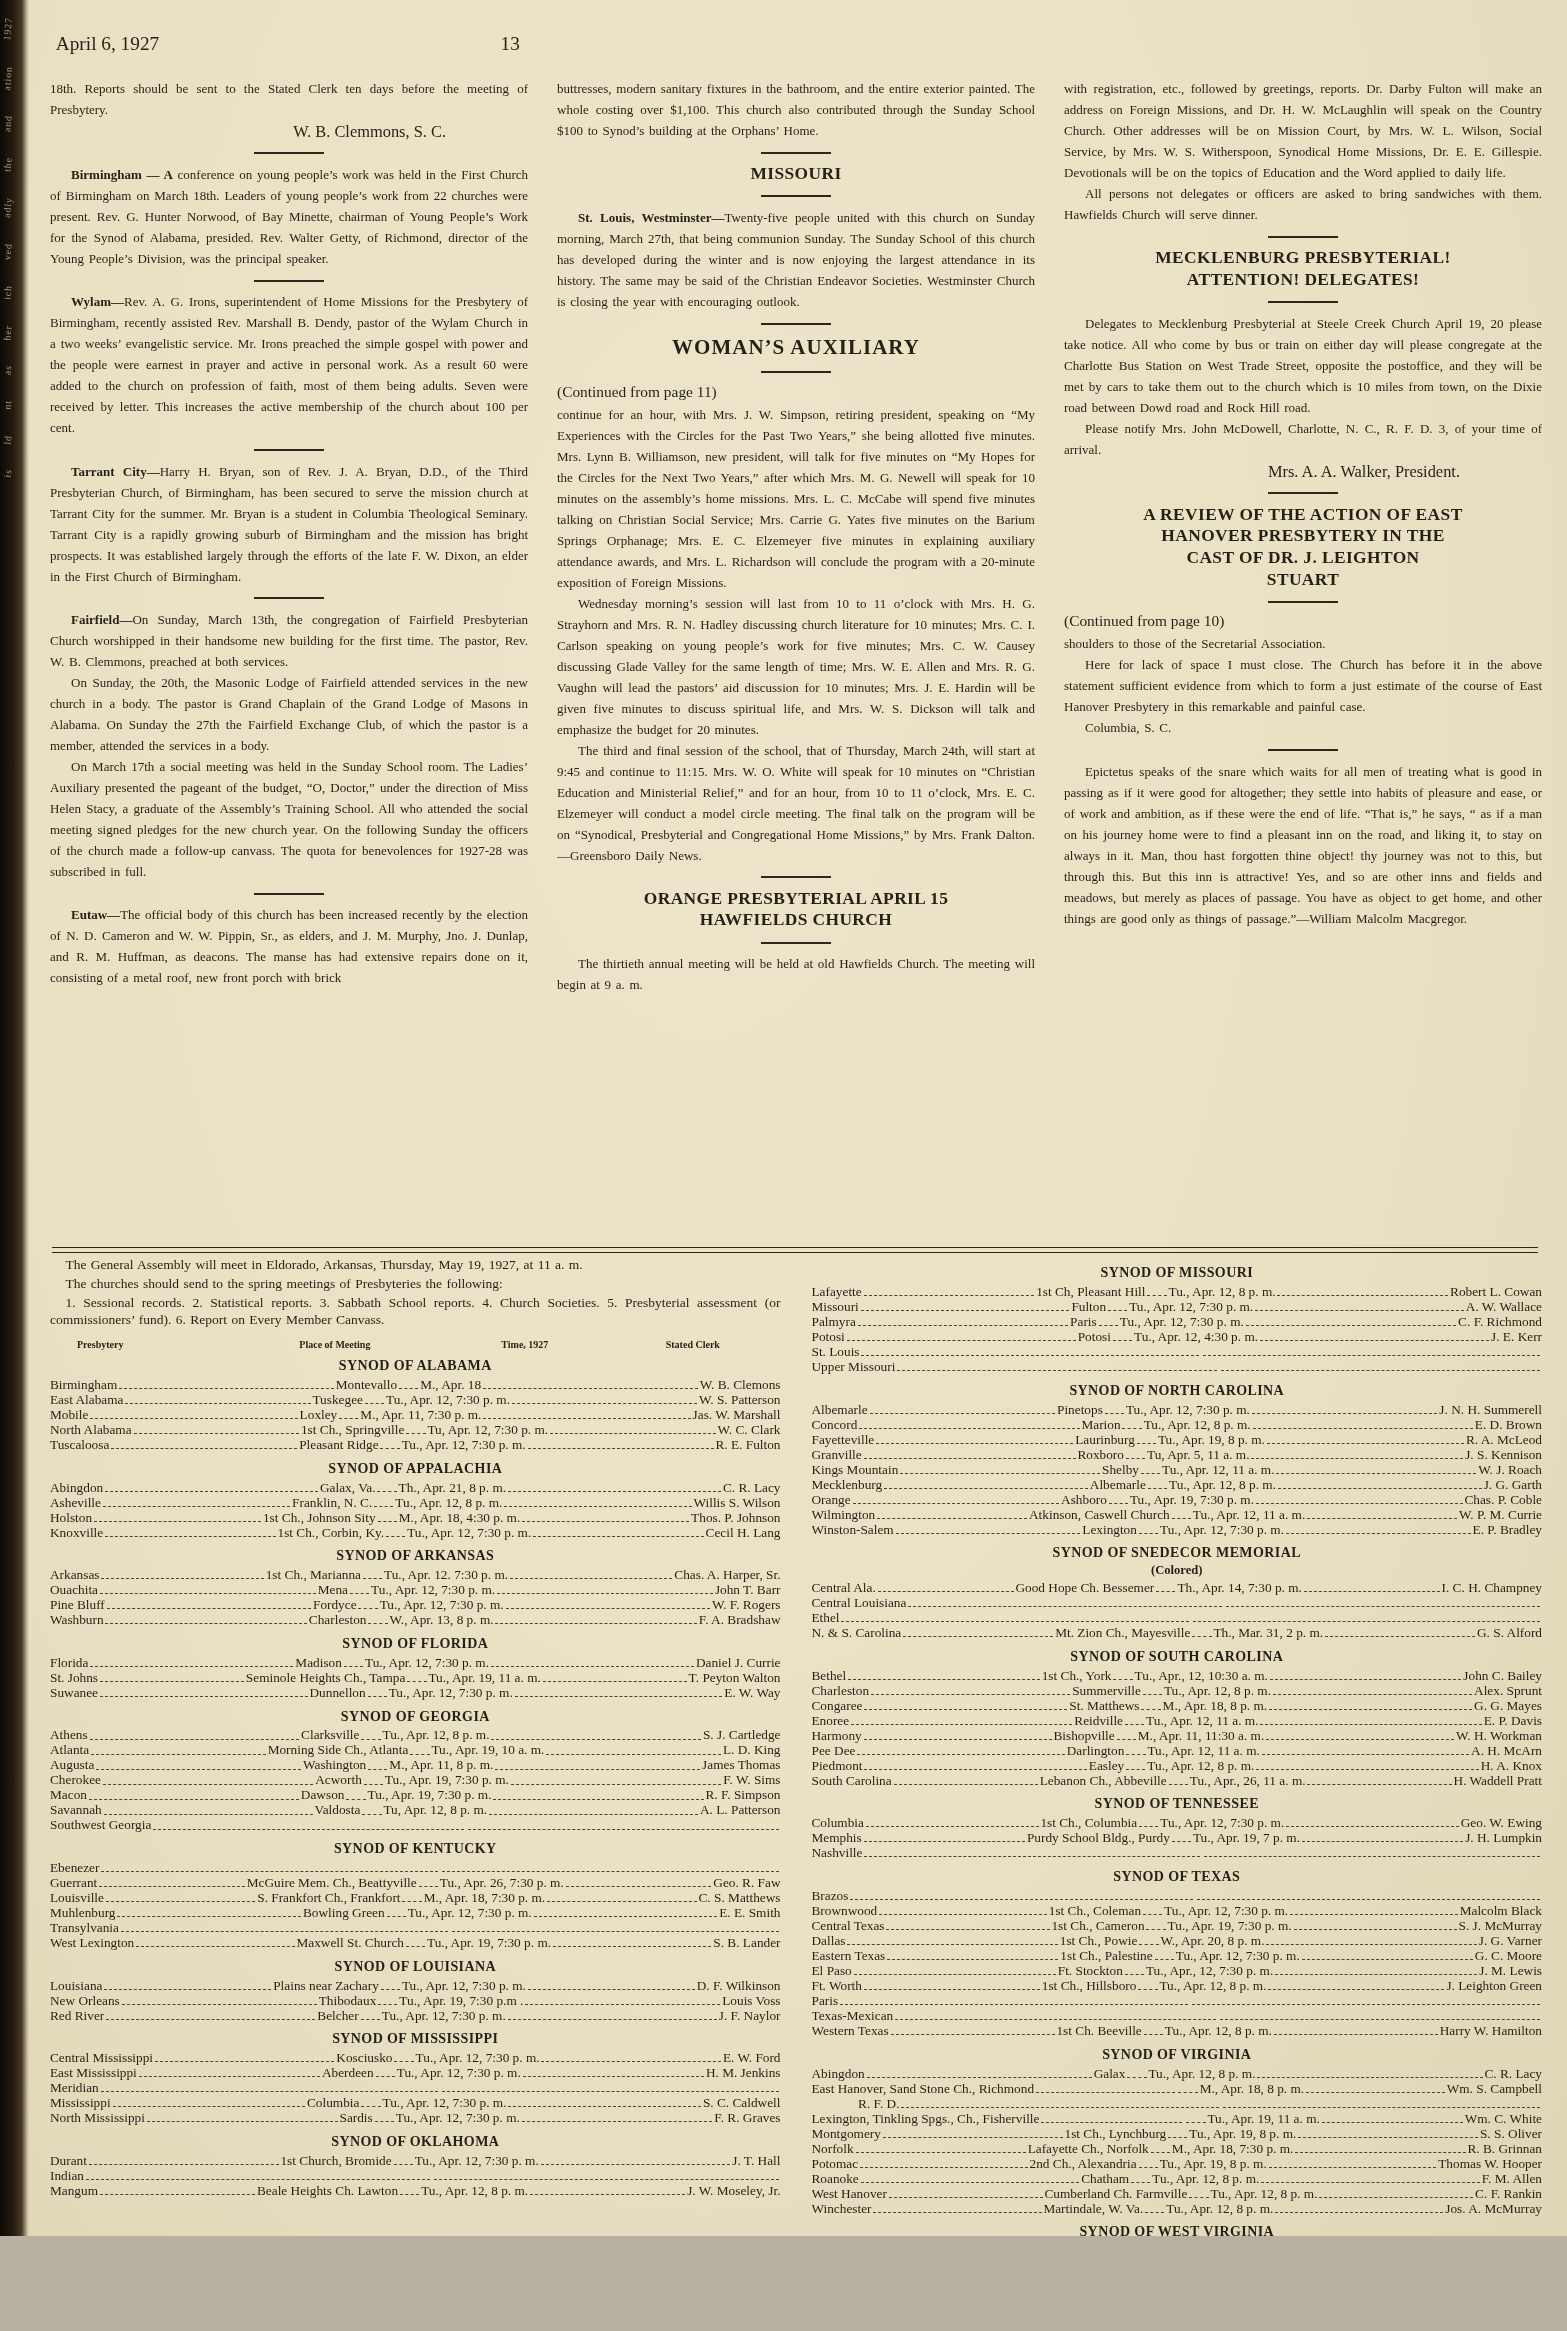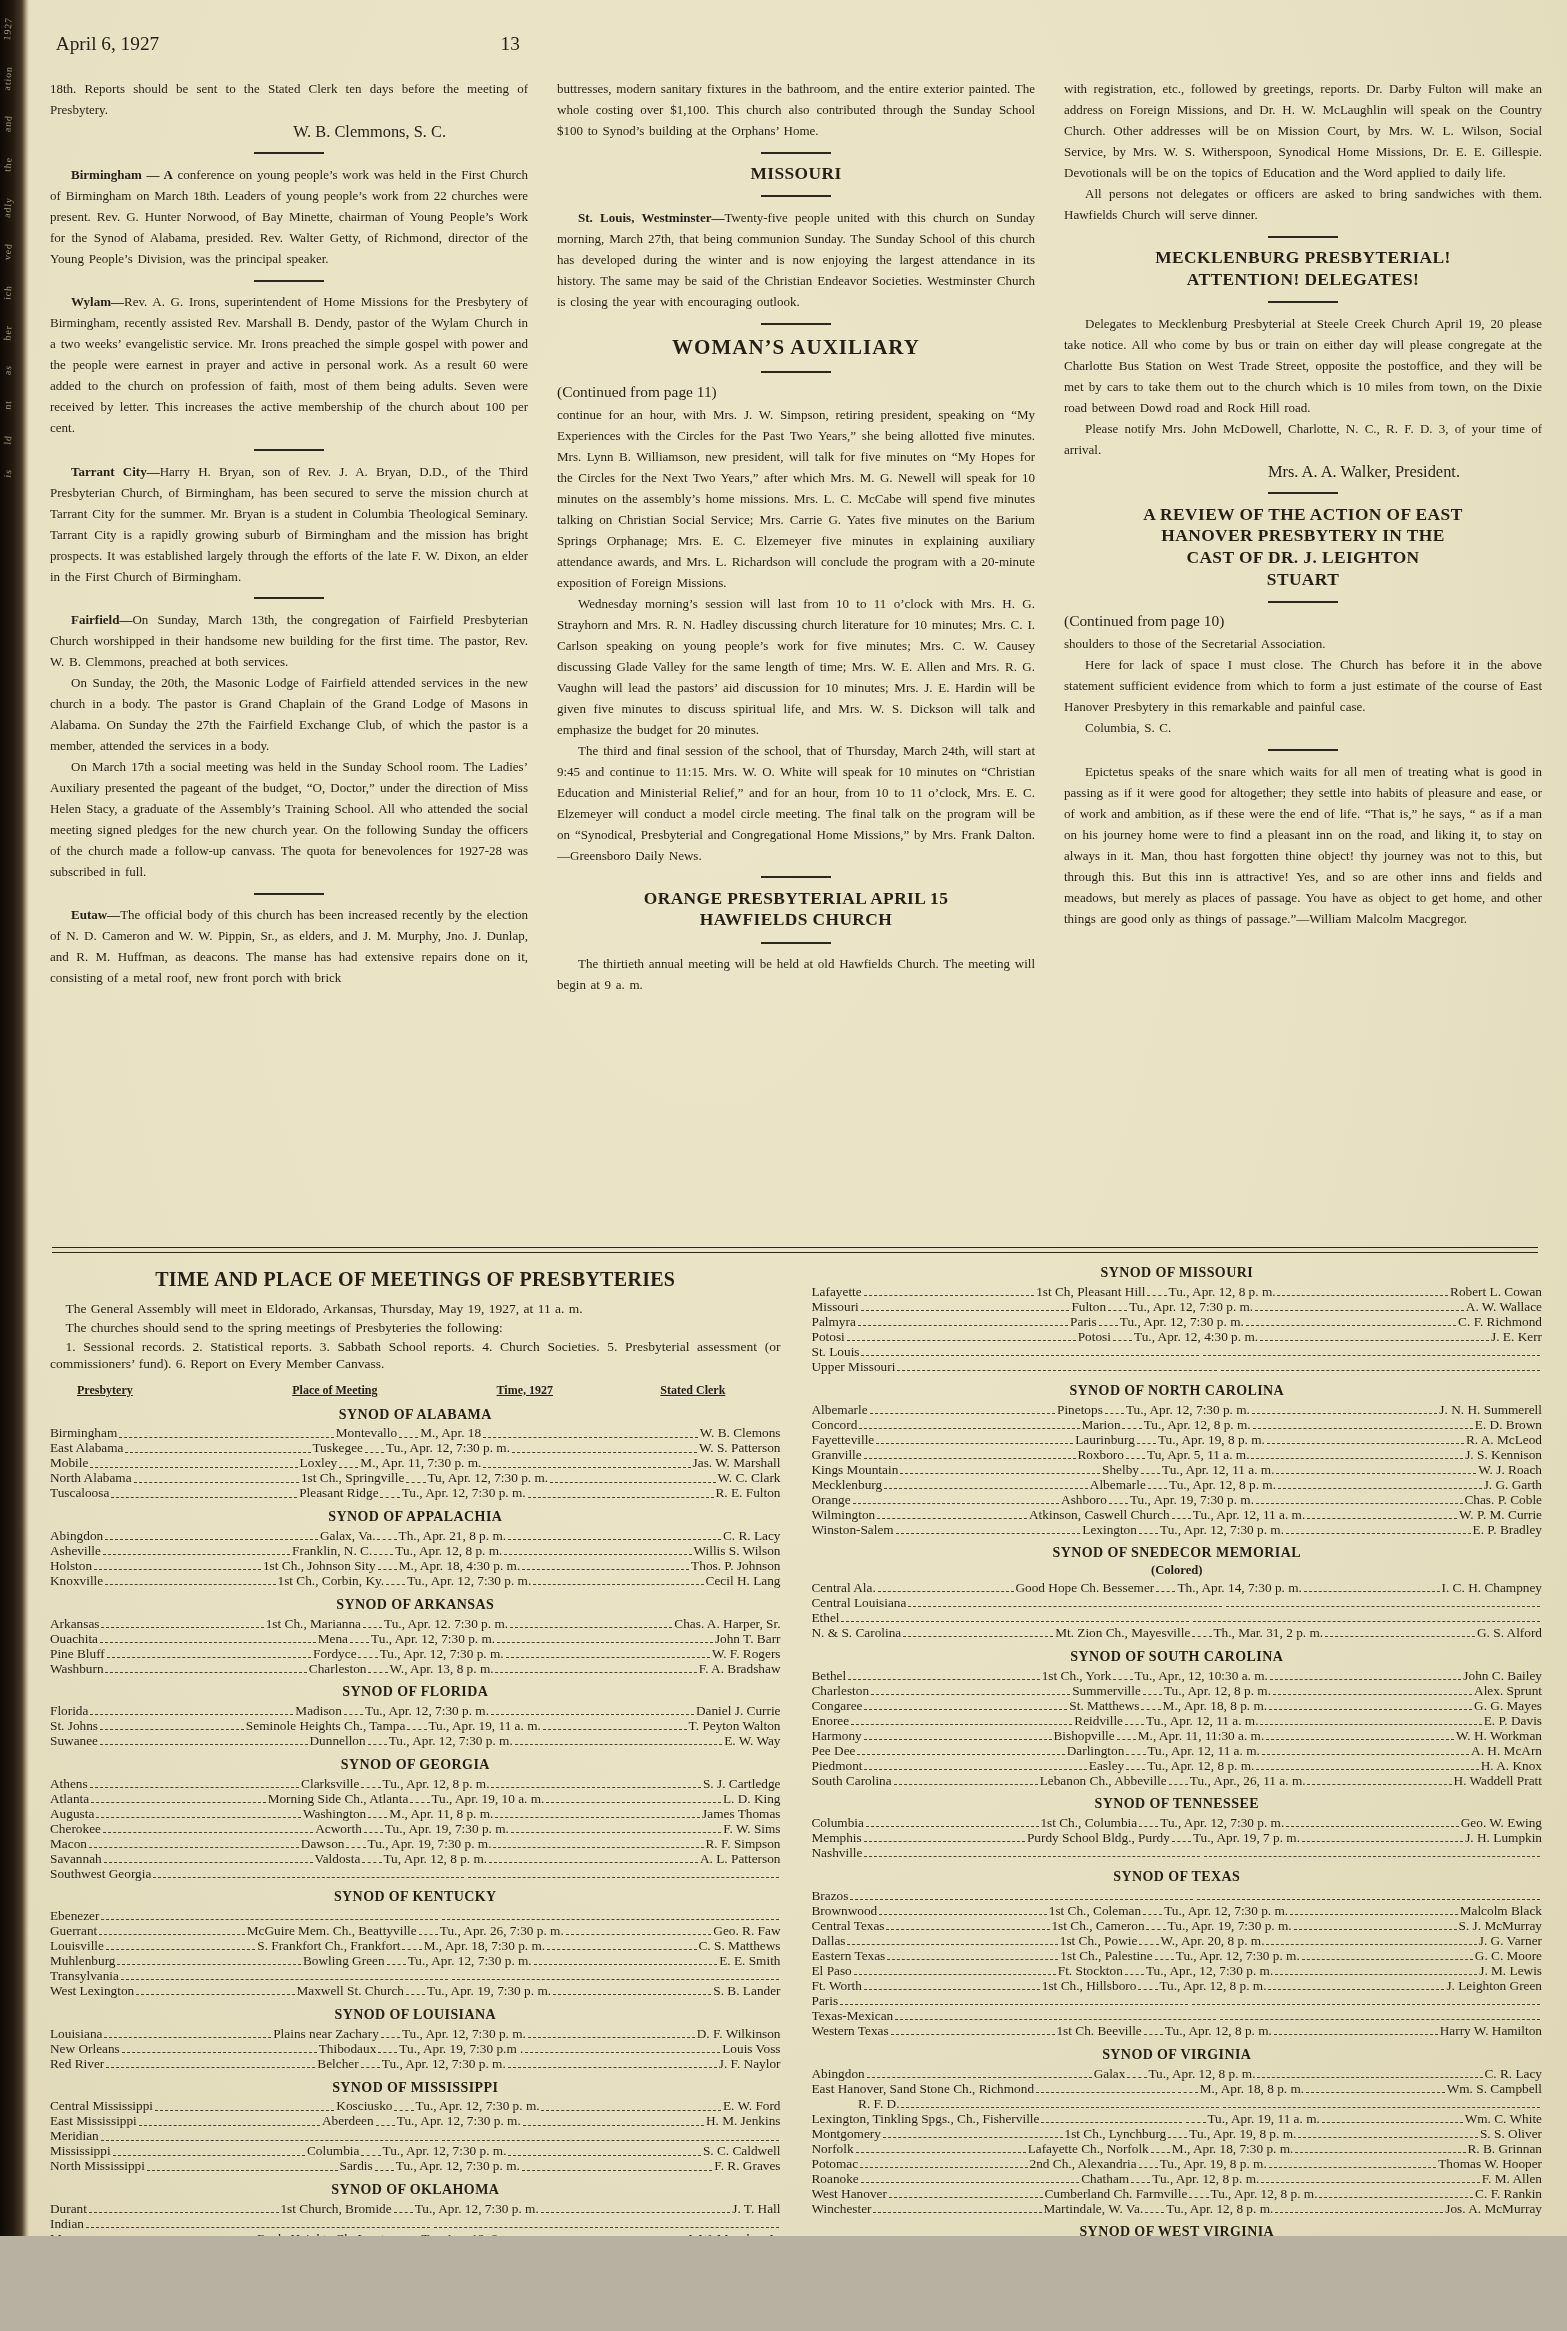--- a/index.html
+++ b/index.html
@@ -29,21 +29,21 @@
   .sec-head{font-size:17.4px;font-weight:bold;text-align:center;margin:1px 0 1.9px;white-space:pre-line;line-height:1.24;letter-spacing:0.4px;}
   .sec-head.big{font-size:21px;letter-spacing:1px;}
   .center-note{text-align:left;font-size:15.4px;margin:3.9px 0 2.9px;}
   
   .double-rule{margin:5.8px 3.9px 0 1.9px;border-top:1.9px solid #2c251b;border-bottom:1.4px solid #2c251b;height:3.9px;}
   .meet-cols{display:flex;gap:31px;margin-top:3.9px;}
   .meet-left,.meet-right{flex:1;min-width:0;overflow:hidden;}
   .meet-title{font-size:20px;font-weight:bold;text-align:center;margin:11.6px 0 9.7px;letter-spacing:0.3px;}
   .meet-intro-wrap{margin:0;}
   .meet-intro{font-size:13.5px;line-height:16.4px;margin:0 0 2.9px;text-align:justify;text-indent:15.4px;word-spacing:1px;}
-  .meet-colhead{display:grid;grid-template-columns:24% 30% 22% 24%;font-weight:bold;font-size:12px;margin:10.6px 0 1.9px;text-decoration:underline;}
+  .meet-colhead{display:grid;grid-template-columns:24% 30% 22% 24%;font-weight:bold;font-size:10px;margin:10.6px 0 1.9px;}
   .meet-colhead span:nth-child(1){padding-left:27px;}
   .meet-colhead span:nth-child(2){text-align:center;}
   .meet-colhead span:nth-child(3){text-align:center;}
   .meet-colhead span:nth-child(4){text-align:center;}
   .synod-head{text-align:center;font-weight:bold;font-size:14px;margin:8.7px 0 2.9px;letter-spacing:0.4px;}
   .synod-sub{text-align:center;font-weight:bold;font-size:12.6px;margin:-1px 0 1.9px;}
   .prow{display:flex;align-items:flex-end;font-size:13.3px;line-height:15px;}
   .pcell{white-space:nowrap;}
   .pname{flex-shrink:0;}
   .leader{flex:1 1 13.5px;min-width:7.7px;border-bottom:1.4px dashed #4c4232;margin:0 1.9px 2.9px;}
@@ -184,21 +184,20 @@
           <div class="hdiv"></div>
 
           <p class="para"><span>Epictetus speaks of the snare which waits for all men of treating what is good in passing as if it were good for altogether; they settle into habits of pleasure and ease, or of work and ambition, as if these were the end of life.  “That is,” he says, “ as if a man on his journey home were to find a pleasant inn on the road, and liking it, to stay on always in it.  Man, thou hast forgotten thine object! thy journey was not to this, but through this.  But this inn is attractive!  Yes, and so are other inns and fields and meadows, but merely as places of passage.  You have as object to get home, and other things are good only as things of passage.”—William Malcolm Macgregor.</span></p>
         </div>
     </div>
 
     <section class="meetings">
       <div class="double-rule"></div>
       <div class="meet-cols">
         <div class="meet-left">
-          <h2 class="meet-title">TIME AND PLACE OF MEETINGS OF PRESBYTERIES</h2>
           <div class="meet-intro-wrap">
 
           <p class="meet-intro">The General Assembly will meet in Eldorado, Arkansas, Thursday, May 19, 1927, at 11 a. m.</p>
               <p class="meet-intro">The churches should send to the spring meetings of Presbyteries the following:</p>
               <p class="meet-intro">1. Sessional records.  2. Statistical reports.  3. Sabbath School reports.  4. Church Societies.  5. Presbyterial assessment (or commissioners’ fund).  6. Report on Every Member Canvass.</p>
             </div>
           <div class="meet-colhead">
             <span>Presbytery</span>
             <span>Place of Meeting</span>
             <span>Time, 1927</span>

